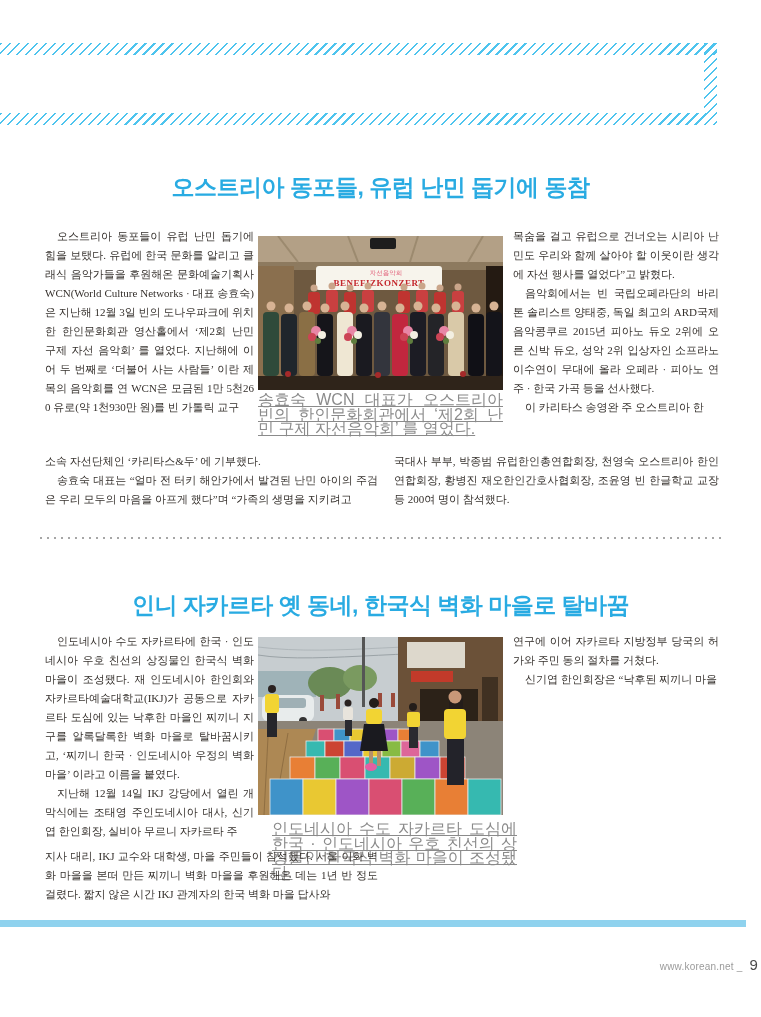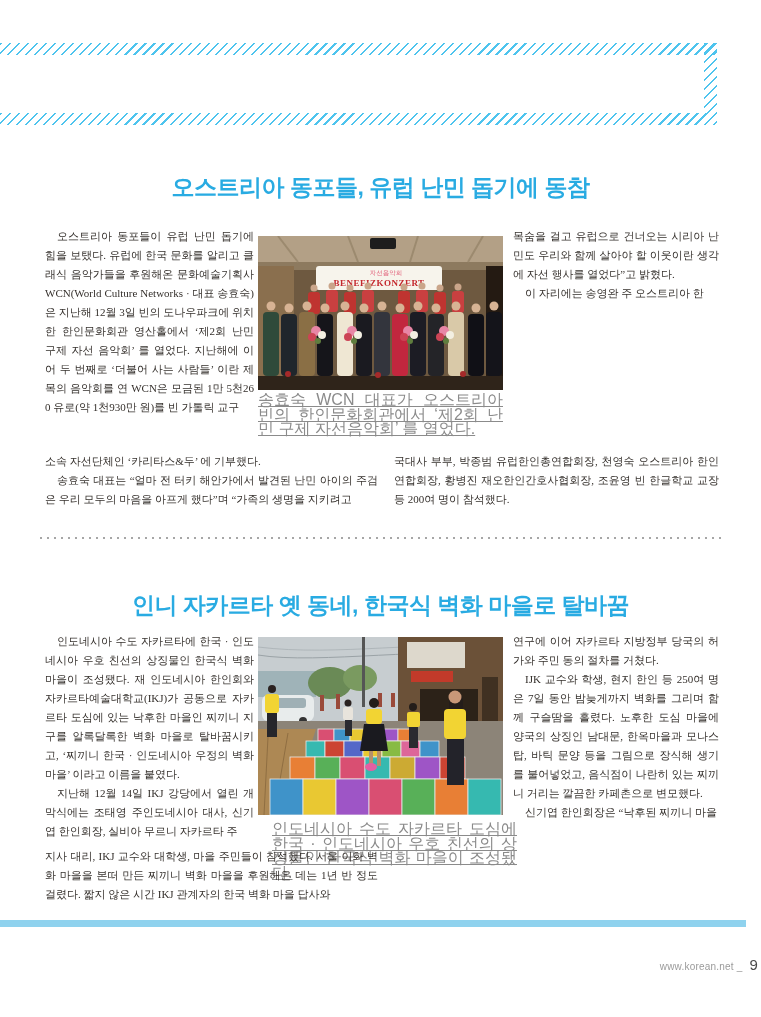--- a/index.html
+++ b/index.html
@@ -188,21 +188,22 @@
       <circle cx="30" cy="138" r="3" fill="#a52a2a"></circle>
         <circle cx="120" cy="139" r="3" fill="#a52a2a"></circle>
         <circle cx="205" cy="138" r="3" fill="#a52a2a"></circle>
     </svg>
   </div>
 
   <div class="caption" style="left:258px;top:393px;width:245px;">송효숙 WCN 대표가 오스트리아 빈의 한인문화회관에서 ‘제2회 난민 구제 자선음악회’ 를 열었다.</div>
 
   <div class="tb" style="left:513px;top:227px;width:206px;height:222px;">
     <p>목숨을 걸고 유럽으로 건너오는 시리아 난민도 우리와 함께 살아야 할 이웃이란 생각에 자선 행사를 열었다”고 밝혔다.</p>
-    <p class="ind">이 자리에는 송영완 주 오스트리아 한</p>
+    <p class="ind">음악회에서는 빈 국립오페라단의 바리톤 솔리스트 양태중, 독일 최고의 ARD국제음악콩쿠르 2015년 피아노 듀오 2위에 오른 신박 듀오, 성악 2위 입상자인 소프라노 이수연이 무대에 올라 오페라 · 피아노 연주 · 한국 가곡 등을 선사했다.</p>
+    <p class="ind">이 카리타스 송영완 주 오스트리아 한</p>
   </div>
 
   <div class="tb" style="left:45px;top:452px;width:333px;height:80px;">
     <p>소속 자선단체인 ‘카리타스&amp;두’ 에 기부했다.</p>
     <p class="ind">송효숙 대표는 “얼마 전 터키 해안가에서 발견된 난민 아이의 주검은 우리 모두의 마음을 아프게 했다”며 “가족의 생명을 지키려고</p>
   </div>
 
   <div class="tb" style="left:394px;top:452px;width:325px;height:80px;">
     <p>국대사 부부, 박종범 유럽한인총연합회장, 천영숙 오스트리아 한인연합회장, 황병진 재오한인간호사협회장, 조윤영 빈 한글학교 교장 등 200여 명이 참석했다.</p>
   </div>
@@ -310,21 +311,20 @@
           </g>
       </g>
       <ellipse cx="113" cy="130" rx="6" ry="4" fill="#e35fa2"></ellipse>
     </svg>
   </div>
 
   <div class="caption" style="left:272px;top:822px;width:245px;">인도네시아 수도 자카르타 도심에 한국 · 인도네시아 우호 친선의 상징물인 한국식 벽화 마을이 조성됐다.</div>
 
   <div class="tb" style="left:513px;top:632px;width:206px;height:212px;">
     <p>연구에 이어 자카르타 지방정부 당국의 허가와 주민 동의 절차를 거쳤다.</p>
-    <p class="ind">IJK 교수와 학생, 현지 한인 등 250여 명은 7일 동안 밤늦게까지 벽화를 그리며 함께 구슬땀을 흘렸다. 노후한 도심 마을에 양국의 상징인 남대문, 한옥마을과 모나스 탑, 바틱 문양 등을 그림으로 장식해 생기를 불어넣었고, 음식점이 나란히 있는 찌끼니 거리는 깔끔한 카페촌으로 변모했다.</p>
     <p class="ind">신기엽 한인회장은 “낙후된 찌끼니 마을</p>
   </div>
 
   <div class="tb" style="left:45px;top:847px;width:333px;height:62px;">
     <p>지사 대리, IKJ 교수와 대학생, 마을 주민들이 참석했다. 서울 이화 벽화 마을을 본떠 만든 찌끼니 벽화 마을을 후원해온 데는 1년 반 정도 걸렸다. 짧지 않은 시간 IKJ 관계자의 한국 벽화 마을 답사와</p>
   </div>
 
 
   <div class="footbar"></div>
   <div class="footer-text">

